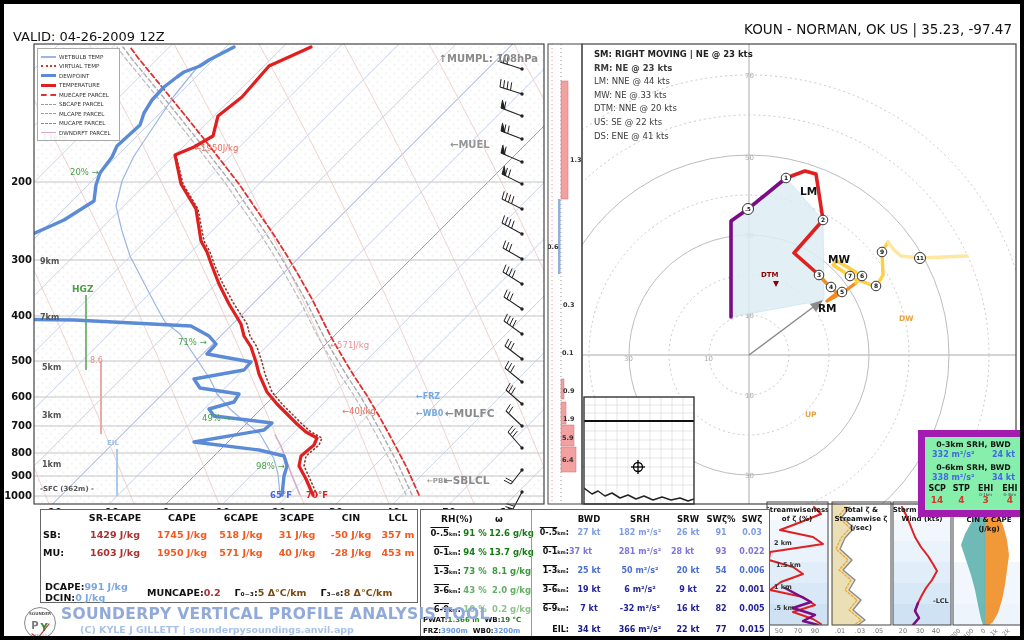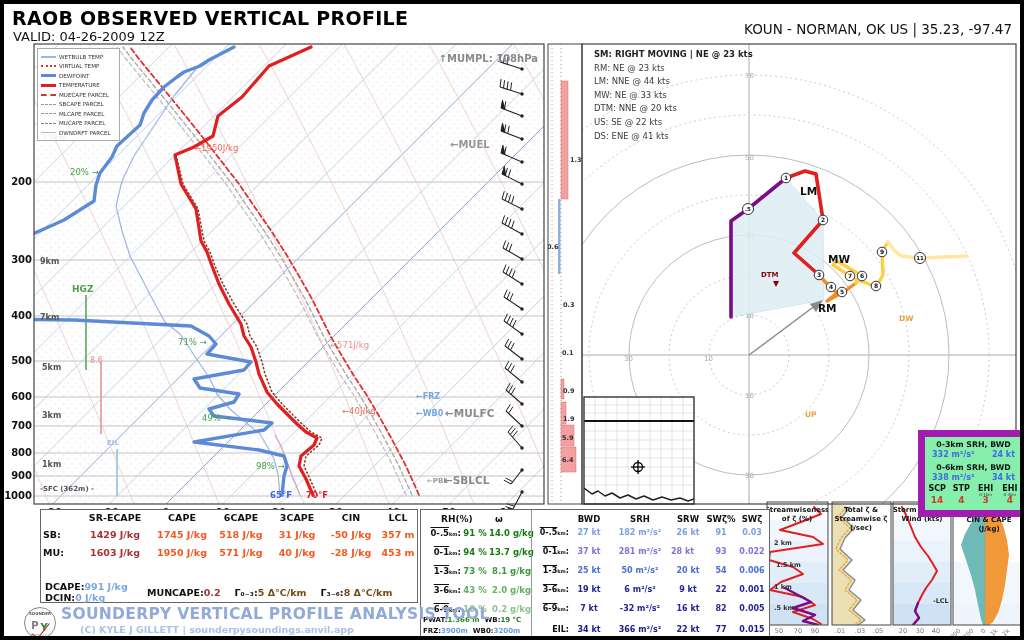--- a/index.html
+++ b/index.html
@@ -10,21 +10,20 @@
   .ovl{text-decoration:overline;text-align:right;}
   .kmu{font-size:5px;}
   .row{display:flex;}
   .cell{display:inline-block;}
 </style>
 </head>
 <body>
 
 <div class="page">
 
-  <div class="abs" style="left:8px;top:3px;font-size:19px;font-weight:bold;color:#000;letter-spacing:.3px;">RAOB OBSERVED VERTICAL PROFILE</div>
   <div class="abs" style="left:9px;top:25px;font-size:13px;color:#111;">VALID: 04-26-2009 12Z</div>
   <div class="abs" style="right:8px;top:17px;font-size:13.5px;color:#111;">KOUN - NORMAN, OK US | 35.23, -97.47</div>
 
   <svg id="gfx" width="1016" height="632">
     <defs>
       <pattern id="dots" width="6" height="6" patternUnits="userSpaceOnUse" patternTransform="rotate(45)">
         <circle cx="1" cy="1" r="0.7" fill="#b8bcc8" opacity="0.5"></circle>
       </pattern>
     <clipPath id="skewt">
           <rect x="30" y="40" width="510" height="460"></rect>
@@ -473,21 +472,21 @@
         <span class="cell" style="font-size: 5.6px; color: rgb(51, 51, 51);">MUCAPE PARCEL</span>
       </div>
       <div class="row" style="align-items: center; height: 9.5px;">
         <span class="cell" style="width: 15px; border-top: 1px solid rgb(216, 168, 204); margin-right: 3px; flex: 0 0 auto;"></span>
         <span class="cell" style="font-size: 5.6px; color: rgb(51, 51, 51);">DWNDRFT PARCEL</span>
       </div>
     </div>
 
   <div class="abs" id="sm-info" style="left:590px;top:44px;font-size:8.5px;color:#3c3c3c;line-height:13.6px;">
       <div class="abs" style="position: static; font-weight: 700; color: rgb(34, 34, 34);">SM: RIGHT MOVING | NE @ 23 kts</div>
-      <div class="abs" style="position: static; font-weight: 400; color: rgb(60, 60, 60);">RM: NE @ 23 kts</div>
+      <div class="abs" style="position: static; font-weight: 700; color: rgb(60, 60, 60);">RM: NE @ 23 kts</div>
       <div class="abs" style="position: static; font-weight: 400; color: rgb(60, 60, 60);">LM: NNE @ 44 kts</div>
       <div class="abs" style="position: static; font-weight: 400; color: rgb(60, 60, 60);">MW: NE @ 33 kts</div>
       <div class="abs" style="position: static; font-weight: 400; color: rgb(60, 60, 60);">DTM: NNE @ 20 kts</div>
       <div class="abs" style="position: static; font-weight: 400; color: rgb(60, 60, 60);">US: SE @ 22 kts</div>
       <div class="abs" style="position: static; font-weight: 400; color: rgb(60, 60, 60);">DS: ENE @ 41 kts</div>
     </div>
 
   <div class="abs" id="srh-box" style="left:914px;top:426px;width:97px;height:73px;background:#86efac;border:7px solid #a21caf;font-size:8px;">
       <div class="abs" style="left: 0px; top: 3px; width: 97px; text-align: center; font-weight: bold; color: rgb(17, 17, 17); font-size: 7.8px;">0-3km SRH,  BWD</div>
       <div class="abs" style="left: 0px; top: 13px; width: 97px; display: flex; justify-content: space-between; padding: 0px 7px; box-sizing: border-box; font-weight: bold; color: rgb(65, 105, 225); font-size: 8px;">
@@ -556,21 +555,21 @@
       <div class="abs" style="left: 106px; top: 77px; font-weight: bold;"><span class="cell" style="color: rgb(17, 17, 17);">MUNCAPE:</span><span class="cell" style="color: rgb(169, 50, 50); margin-right: 14px;"> 0.2</span><span class="cell" style="color: rgb(17, 17, 17);">Γ₀₋₃:</span><span class="cell" style="color: rgb(122, 74, 16); margin-right: 14px;"> 5 Δ°C/km</span><span class="cell" style="color: rgb(17, 17, 17);">Γ₃₋₆:</span><span class="cell" style="color: rgb(122, 74, 16);"> 8 Δ°C/km</span></div>
     </div>
 
   <div class="abs" id="moist-shear-box" style="left:416px;top:505px;width:348px;height:130px;border:1.2px solid #666;background:#fff;">
     <div id="rh-table">
         <div class="abs" style="left: 20px; top: 4px; font-size: 9px; font-weight: bold; color: rgb(17, 17, 17);">RH(%)</div>
         <div class="abs" style="left: 74px; top: 4px; font-size: 9px; font-weight: bold; color: rgb(17, 17, 17);">ω</div>
         <div class="abs" style="left: 2px; top: 18px; display: flex; font-size: 8.5px; font-weight: bold;">
           <span class="cell" style="width: 38px; text-align: right; color: rgb(17, 17, 17);"><span class="ovl">0-.5</span><span class="kmu">km</span>:</span>
           <span class="cell" style="width: 28px; text-align: center; color: rgb(21, 122, 21);">91 %</span>
-          <span class="cell" style="width: 42px; text-align: right; color: rgb(21, 122, 21);">14.0 g/kg</span>
+          <span class="cell" style="width: 42px; text-align: right; color: rgb(21, 122, 21);">12.6 g/kg</span>
         </div>
         <div class="abs" style="left: 2px; top: 37px; display: flex; font-size: 8.5px; font-weight: bold;">
           <span class="cell" style="width: 38px; text-align: right; color: rgb(17, 17, 17);"><span class="ovl">0-1</span><span class="kmu">km</span>:</span>
           <span class="cell" style="width: 28px; text-align: center; color: rgb(21, 122, 21);">94 %</span>
           <span class="cell" style="width: 42px; text-align: right; color: rgb(21, 122, 21);">13.7 g/kg</span>
         </div>
         <div class="abs" style="left: 2px; top: 56px; display: flex; font-size: 8.5px; font-weight: bold;">
           <span class="cell" style="width: 38px; text-align: right; color: rgb(17, 17, 17);"><span class="ovl">1-3</span><span class="kmu">km</span>:</span>
           <span class="cell" style="width: 28px; text-align: center; color: rgb(58, 154, 58);">73 %</span>
           <span class="cell" style="width: 42px; text-align: right; color: rgb(58, 154, 58);">8.1 g/kg</span>
@@ -601,21 +600,21 @@
         <div class="abs" style="left: 112px; top: 18px; display: flex; font-size: 8px; font-weight: bold;">
           <span class="cell" style="width: 36px; text-align: right; color: rgb(17, 17, 17);"><span class="ovl">0-.5</span><span class="kmu">km</span>:</span>
           <span class="cell" style="width: 40px; text-align: center; color: rgb(125, 158, 227);">27 kt</span>
           <span class="cell" style="width: 62px; text-align: center; color: rgb(125, 158, 227);">182 m²/s²</span>
           <span class="cell" style="width: 34px; text-align: center; color: rgb(125, 158, 227);">26 kt</span>
           <span class="cell" style="width: 32px; text-align: center; color: rgb(125, 158, 227);">91</span>
           <span class="cell" style="width: 30px; text-align: center; color: rgb(125, 158, 227);">0.03</span>
         </div>
         <div class="abs" style="left: 112px; top: 37px; display: flex; font-size: 8px; font-weight: bold;">
           <span class="cell" style="width: 36px; text-align: right; color: rgb(17, 17, 17);"><span class="ovl">0-1</span><span class="kmu">km</span>:</span>
-          <span class="cell" style="width: 40px; text-align: center; color: rgb(127, 116, 217);">37 kt</span>
+          <span class="cell" style="width: 40px; text-align: left; color: rgb(127, 116, 217);">37 kt</span>
           <span class="cell" style="width: 62px; text-align: center; color: rgb(127, 116, 217);">281 m²/s²</span>
           <span class="cell" style="width: 34px; text-align: left; color: rgb(127, 116, 217);">28 kt</span>
           <span class="cell" style="width: 32px; text-align: center; color: rgb(127, 116, 217);">93</span>
           <span class="cell" style="width: 30px; text-align: center; color: rgb(127, 116, 217);">0.022</span>
         </div>
         <div class="abs" style="left: 112px; top: 56px; display: flex; font-size: 8px; font-weight: bold;">
           <span class="cell" style="width: 36px; text-align: right; color: rgb(17, 17, 17);"><span class="ovl">1-3</span><span class="kmu">km</span>:</span>
           <span class="cell" style="width: 40px; text-align: center; color: rgb(74, 111, 208);">25 kt</span>
           <span class="cell" style="width: 62px; text-align: center; color: rgb(74, 111, 208);">50 m²/s²</span>
           <span class="cell" style="width: 34px; text-align: center; color: rgb(74, 111, 208);">20 kt</span>

